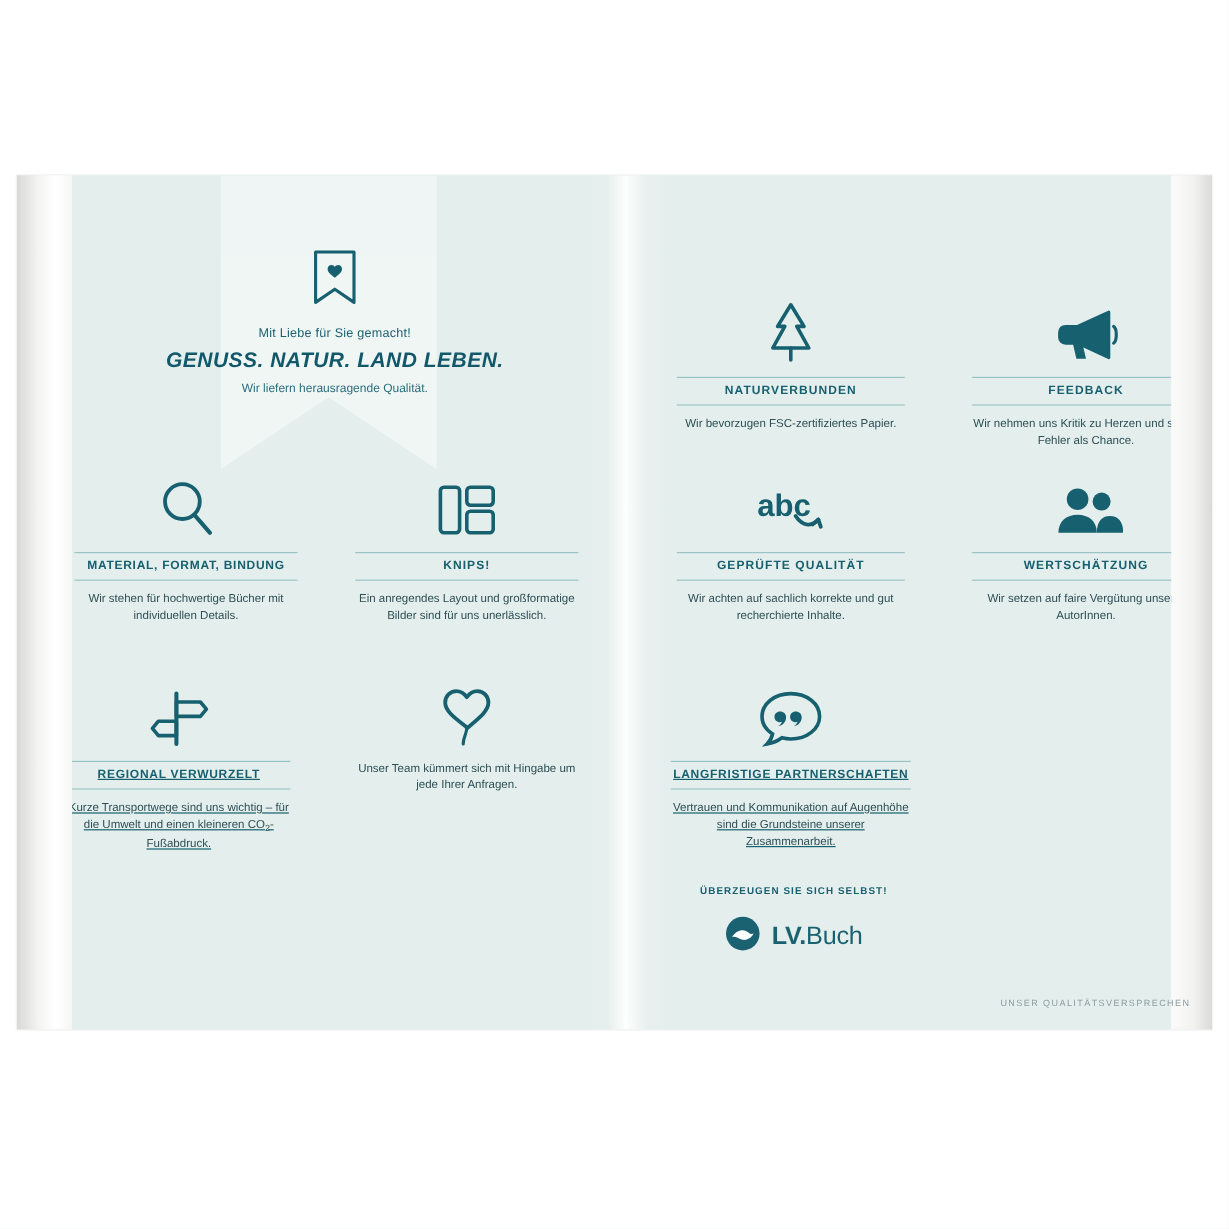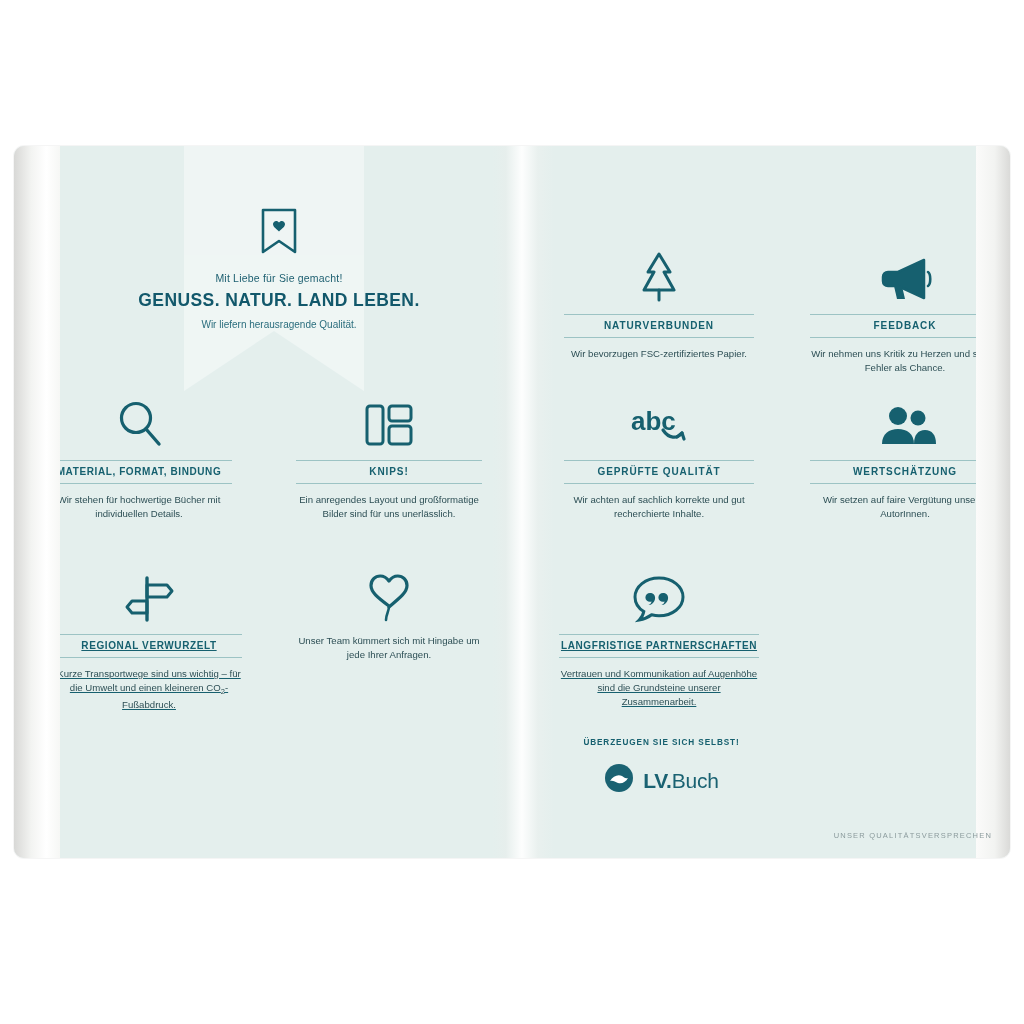--- a/index.html
+++ b/index.html
@@ -17,21 +17,20 @@
   
   .spread {
     position: absolute;
     left: 14px;
     top: 146px;
     width: 996px;
     height: 712px;
     background: #e4efed;
     box-shadow: 0 0 0 1px rgba(0,0,0,0.04);
     overflow: hidden;
-    border-radius: 10px;
   }
   
   .edge-left {
     position: absolute; left: 0; top: 0; width: 46px; height: 100%;
     background: linear-gradient(to right, #d8d8d6 0%, #f3f4f2 38%, #ffffff 70%, #f6f7f5 100%);
     z-index: 6;
   }
   .edge-right {
     position: absolute; right: 0; top: 0; width: 34px; height: 100%;
     background: linear-gradient(to left, #dadad8 0%, #f2f3f1 45%, #fbfbfa 100%);
@@ -81,20 +80,21 @@
     letter-spacing: 0.2px;
     color: #1d5f70;
     margin-bottom: 6px;
   }
   .hero-title {
     font-size: 17.5px;
     font-weight: bold;
     letter-spacing: 0.4px;
     color: #12586b;
     margin-bottom: 8px;
+    font-style: italic;
   }
   .hero-sub {
     font-size: 10px;
     color: #2a6d7d;
   }
 
   
   .cell {
     position: absolute;
     width: 186px;
@@ -122,21 +122,21 @@
   }
   .cell-title.wide { letter-spacing: 0.6px; }
   .cell-body {
     font-size: 9.6px;
     line-height: 1.45;
     color: #2d4f55;
   }
   .cell-body sub { font-size: 7.5px; }
 
   
-  .c-material { left: 32px;  top: 246px; }
+  .c-material { left: 48px;  top: 246px; }
   .c-knips    { left: 282px; top: 246px; }
   .c-regional { left: 42px;  top: 420px; text-decoration: underline; }
   .c-familiar { left: 282px; top: 420px; }
 
   
   .c-natur    { left: 550px; top: 100px; width: 190px; }
   .c-feedback { left: 796px; top: 100px; width: 190px; }
   .c-qualitaet{ left: 550px; top: 246px; width: 190px; }
   .c-wert     { left: 796px; top: 246px; width: 190px; }
   .c-partner  { left: 545px; top: 420px; width: 200px; text-decoration: underline; }

